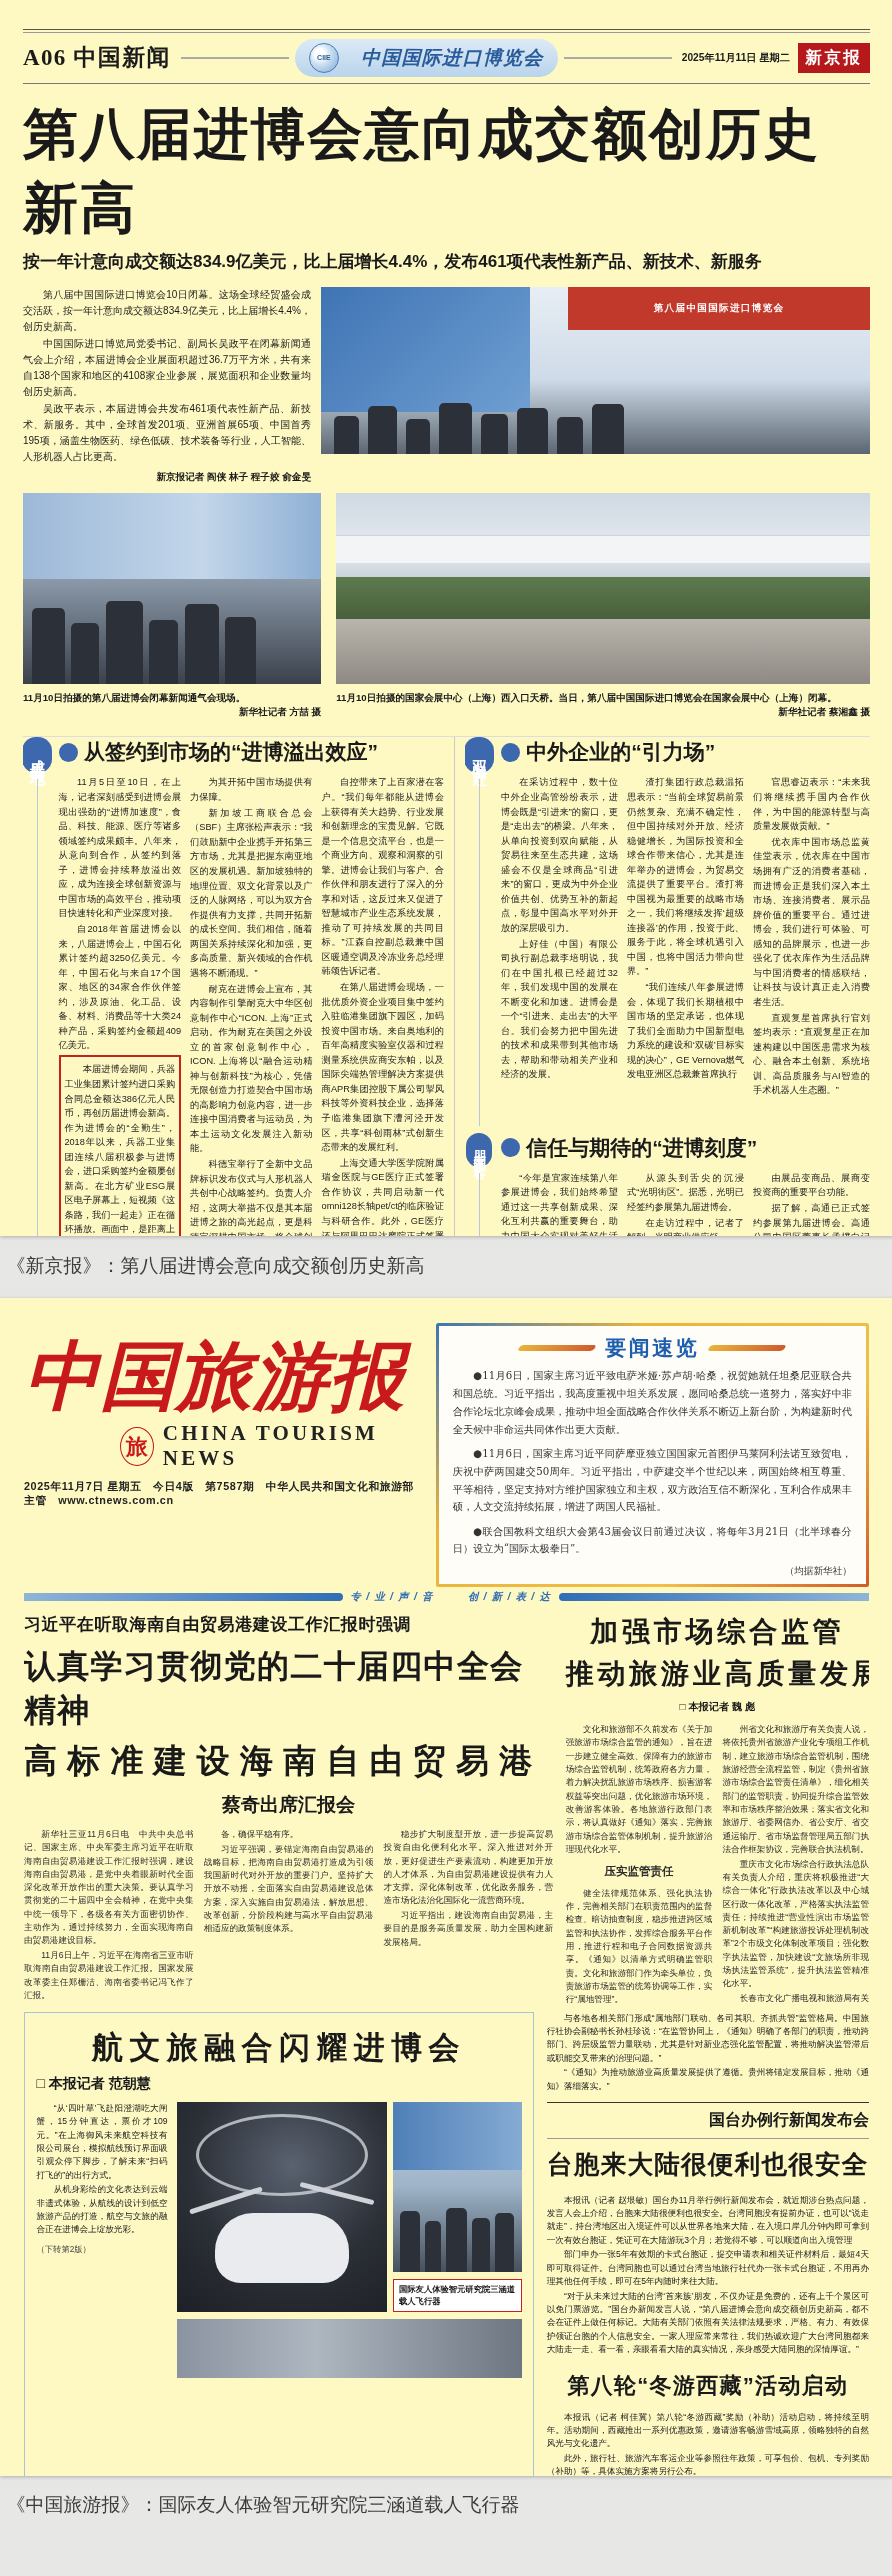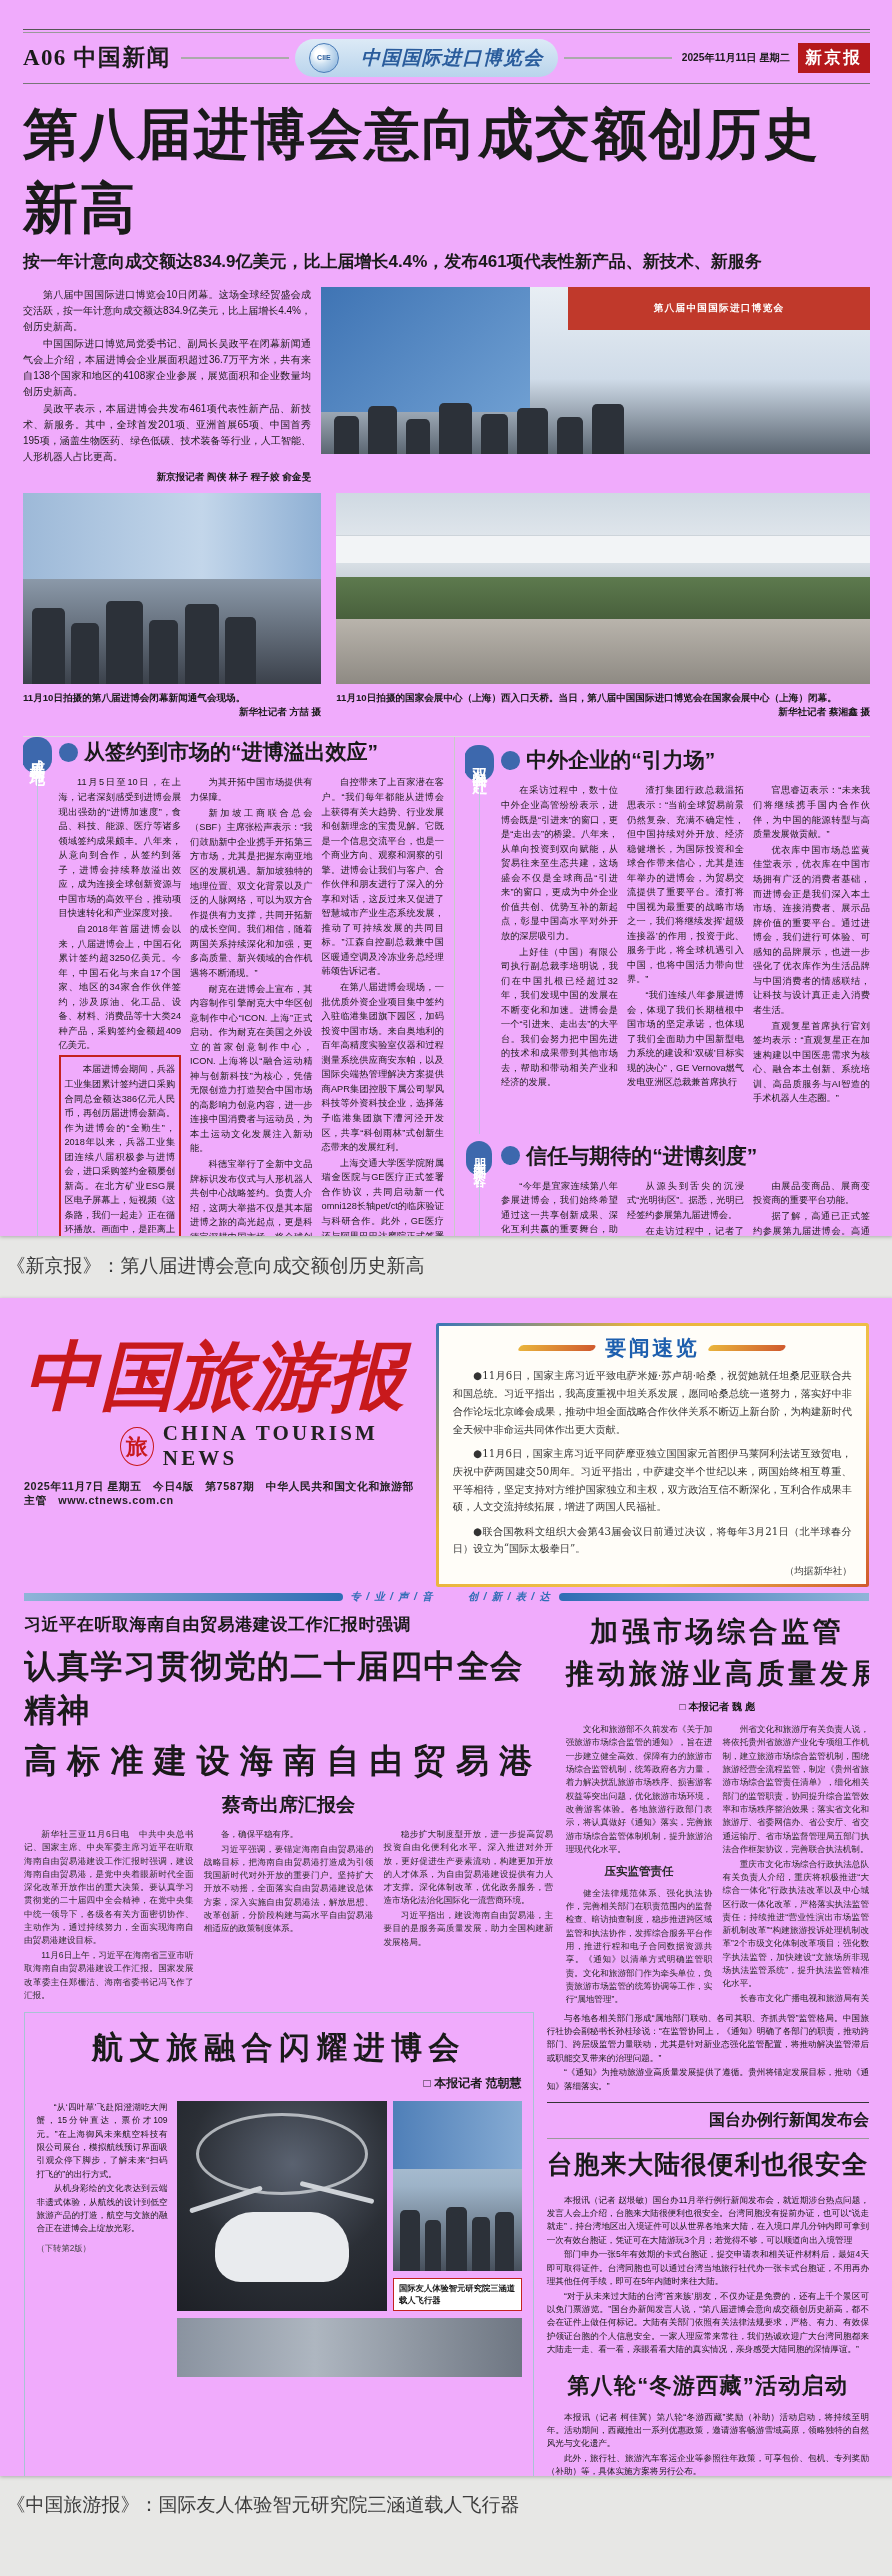--- a/index.html
+++ b/index.html
@@ -1,17 +1,17 @@
 <!DOCTYPE html>
 <html style="font-size:10.2px"><head>
 <meta charset="utf-8">
 <style>
   html,body{margin:0;padding:0;}
   body{width:893px;background:#e7e7e5;font-family:"Liberation Sans",sans-serif;color:#1a1a1a;}
-  .sheet{background:#f0abfc;width:893px;box-sizing:border-box;overflow:hidden;position:relative;box-shadow:0 1.3px 3.8px rgba(0,0,0,.25);}
+  .sheet{background:#fef9c3;width:893px;box-sizing:border-box;overflow:hidden;position:relative;box-shadow:0 1.3px 3.8px rgba(0,0,0,.25);}
   .para{margin:0 0 6.4px;text-align:justify;}
   .indent .para{text-indent:2em;margin:0 0 1.3px;}
 
   
   #np1{height:1236px;padding:29px 23px 0;}
   .np1-rule-top{border-top:1.9px solid #555;border-bottom:0.6px solid #999;height:1.9px;}
   .np1-header{display:flex;align-items:center;justify-content:space-between;height:50px;border-bottom:1.3px solid #777;}
   .np1-pagelabel{font-family:"Liberation Serif",serif;font-size:23px;font-weight:bold;letter-spacing:1.3px;}
   .ciie-banner{display:flex;align-items:center;gap:6.4px;}
   .ciie-line{width:108px;height:1.3px;background:#aaa;}
@@ -52,21 +52,21 @@
   .tagcol{display:flex;flex-direction:column;align-items:center;width:28px;flex:none;}
   .vtag{writing-mode:vertical-rl;background:#3d68ad;color:#fff;font-size:15.3px;font-weight:bold;letter-spacing:3.8px;padding:10.2px 4.5px;border-radius:14px;}
   .tagline{flex:1;width:0.6px;background:#b9c6dc;margin-top:6.4px;}
   .sec-body{flex:1;min-width:0;}
   .sec-title{display:flex;align-items:center;gap:6.4px;font-size:21px;font-weight:900;margin:1.3px 0 9px;}
   .sec-dot{width:19px;height:19px;border-radius:50%;background:#3d68ad;flex:none;}
   .cols{display:flex;gap:9px;font-size:9.2px;line-height:1.58;}
   .col{flex:1;min-width:0;}
   .redbox{border:2.5px solid #c4221f;padding:5.1px 3.8px;margin:2.5px 0 5.1px;}
   .redbox .para{margin-bottom:1.3px;text-indent:2em;}
-  .s2{height:389px;overflow:hidden;margin-top:8px;}
+  .s2{height:389px;overflow:hidden;}
   .s1{height:577px;overflow:hidden;}
   .s3{height:182px;overflow:hidden;margin-top:6.4px;}
 
   .gap-caption{padding:16.6px 6.4px 19px;font-size:19px;color:#3c3c3c;background:#e7e7e5;}
 
   
   #np2{height:1178px;padding:16.6px 24px 0;}
   .np2-top{display:flex;gap:16.6px;}
   .masthead{width:395px;padding-top:23px;}
   .masthead-cn{font-family:"DejaVu Serif",serif;font-style:italic;font-weight:bold;font-size:75px;color:#c8191c;letter-spacing:1.3px;line-height:1.05;white-space:nowrap;}
@@ -93,21 +93,21 @@
   .lead-t2{font-size:33px;font-weight:900;letter-spacing:10.2px;margin:0 0 7.6px;}
   .lead-sub{text-align:center;font-size:19px;font-weight:bold;margin:0 0 10.2px;}
   .smallcols{display:flex;gap:10.2px;font-size:8.6px;line-height:1.55;color:#2c2c2c;}
   .reg{flex:1;min-width:0;}
   .reg-t{font-size:28px;font-weight:900;letter-spacing:3.8px;margin:0 0 3.8px;text-align:center;white-space:nowrap;}
   .reg-by{text-align:center;font-size:10.2px;font-weight:bold;margin:7.6px 0 9px;}
   .subhead{text-align:center;font-weight:900;font-size:11.5px;margin:6.4px 0;}
   .np2-bottom{display:flex;gap:12.7px;margin-top:9px;height:543px;overflow:hidden;}
   .feature{width:510px;flex:none;border:1.3px solid #a9c2d4;padding:10.2px 11.5px;box-sizing:border-box;}
   .feat-title{text-align:center;font-family:"Liberation Serif",serif;font-size:31px;font-weight:900;letter-spacing:6.4px;margin:3.8px 0 6.4px;}
-  .feat-by{text-align:right;font-size:12px;font-weight:bold;margin-bottom:9px;}
+  .feat-by{text-align:left;font-size:14px;font-weight:bold;margin-bottom:9px;}
   .feat-grid{display:flex;gap:9px;}
   .feat-text{width:131px;flex:none;font-size:8.6px;line-height:1.55;}
   .turn{color:#444;font-size:8.3px;margin-top:6.4px;}
   .feat-photos{flex:1;display:flex;flex-direction:column;gap:6.4px;}
   .feat-photorow{display:flex;gap:6.4px;}
   .ph-evtol{width:210px;height:210px;background:radial-gradient(circle at 55% 30%,#5a6270 0%,#2b2f36 55%,#1d2026 100%);}
   .ph-evtol .ring{position:absolute;top:11.5px;left:19px;width:166px;height:76px;border-radius:50%;border:3.2px solid #d9dde2;opacity:.75;}
   .ph-evtol .bodyshape{position:absolute;bottom:29px;left:38px;width:134px;height:70px;background:#e9ebee;border-radius:38px 38px 25.5px 25.5px;}
   .ph-evtol .rotor{position:absolute;width:76px;height:5.1px;background:#cfd3d8;border-radius:2.5px;}
   .ph-deleg{flex:1;height:127px;background:linear-gradient(180deg,#c7d6e6 0%,#9db3c8 50%,#47505c 100%);}

